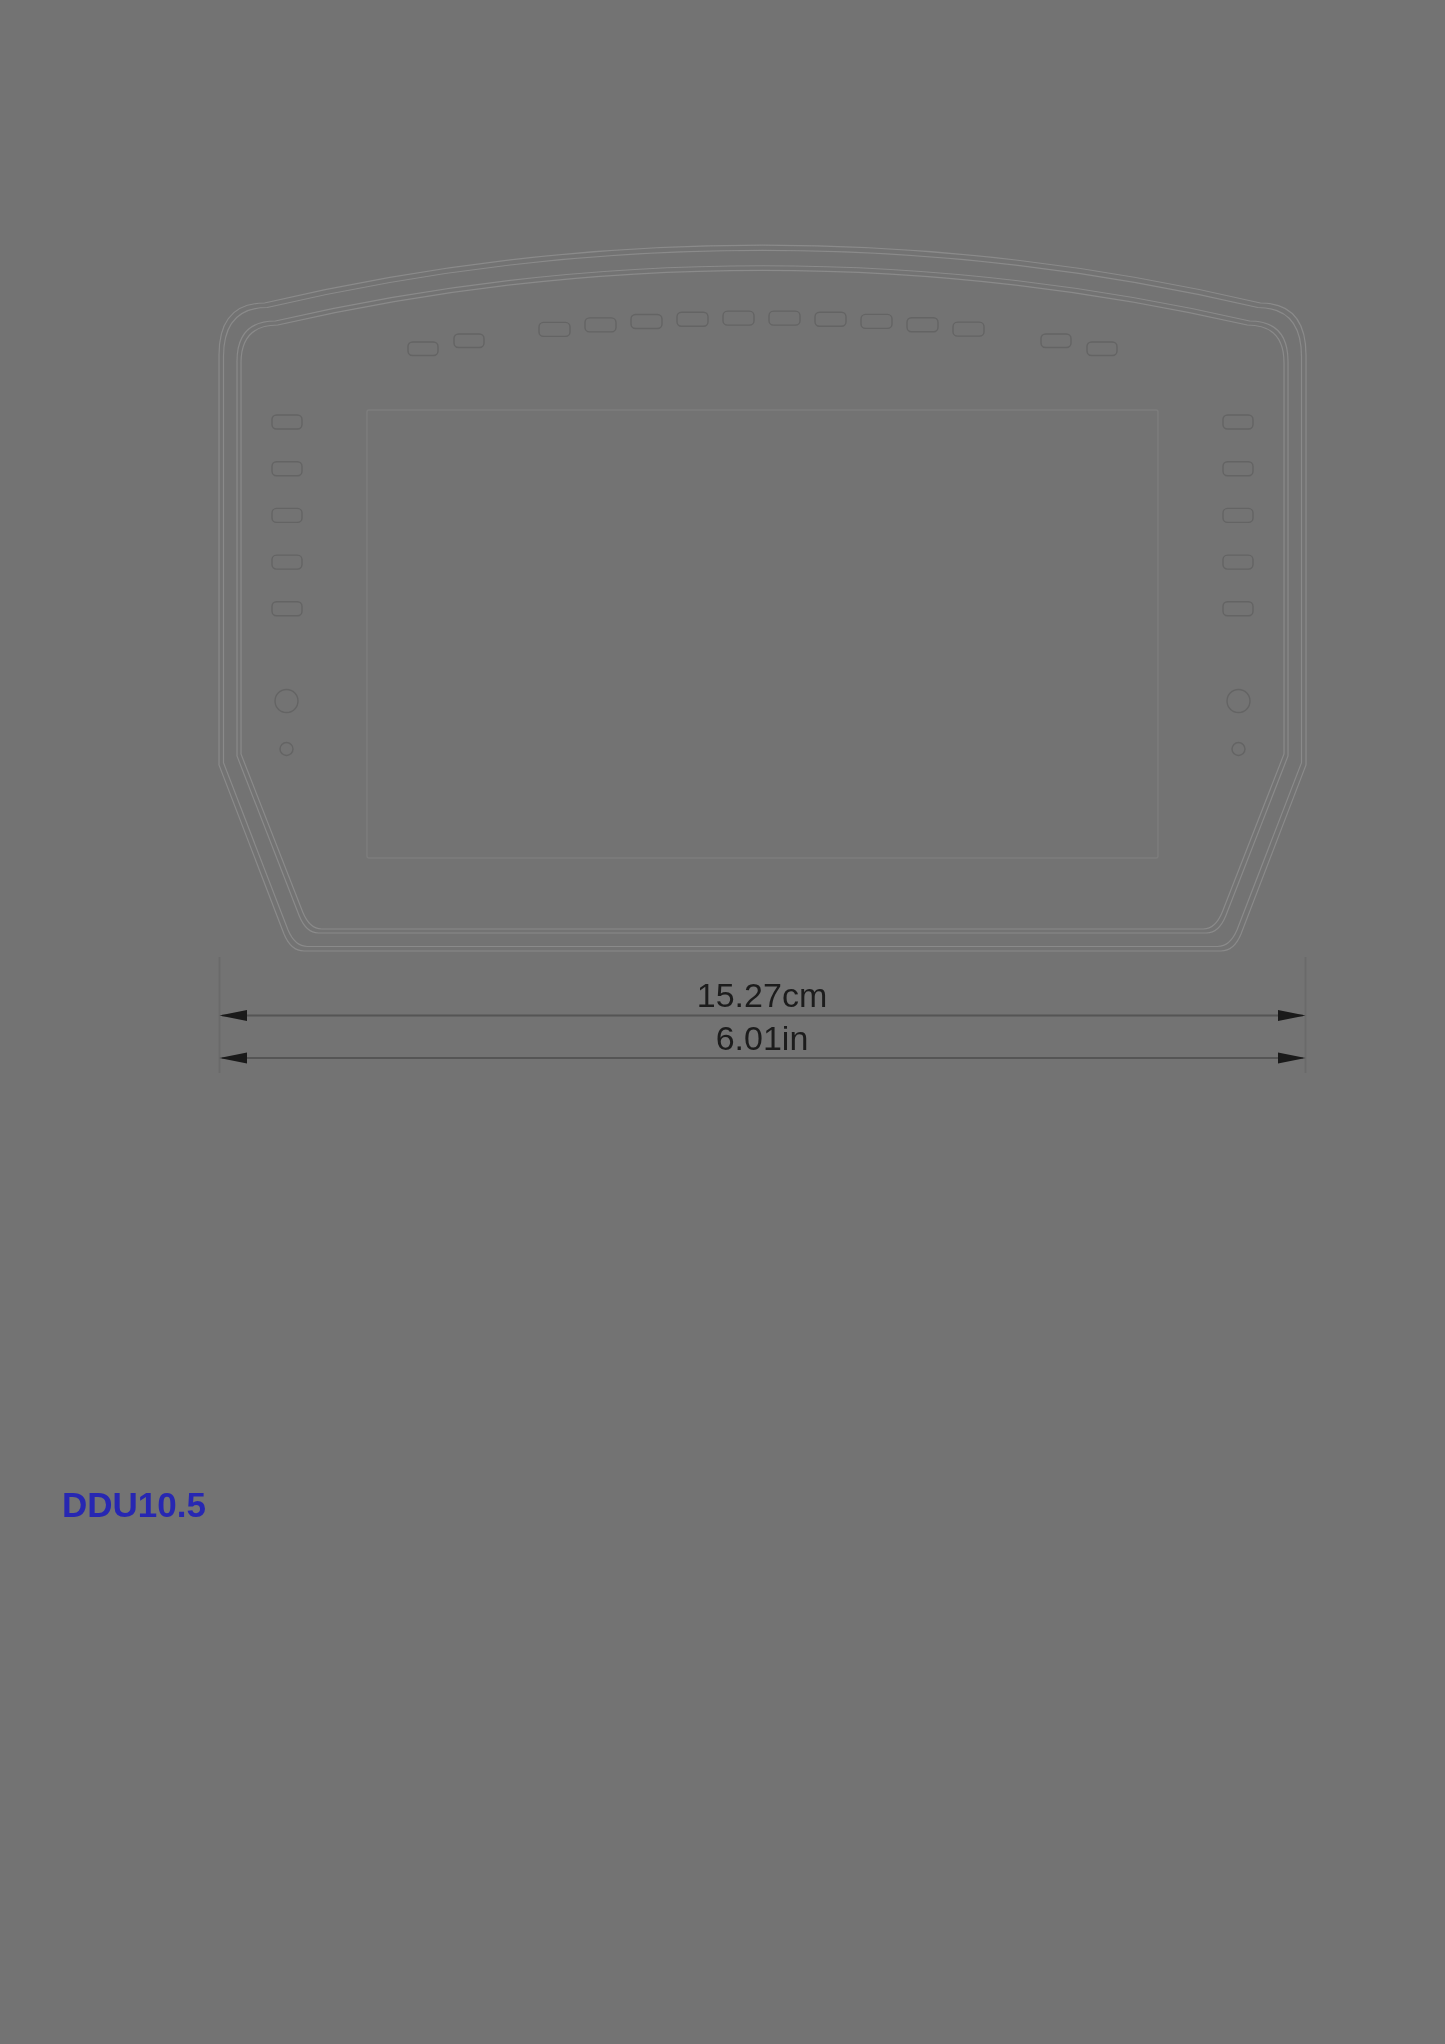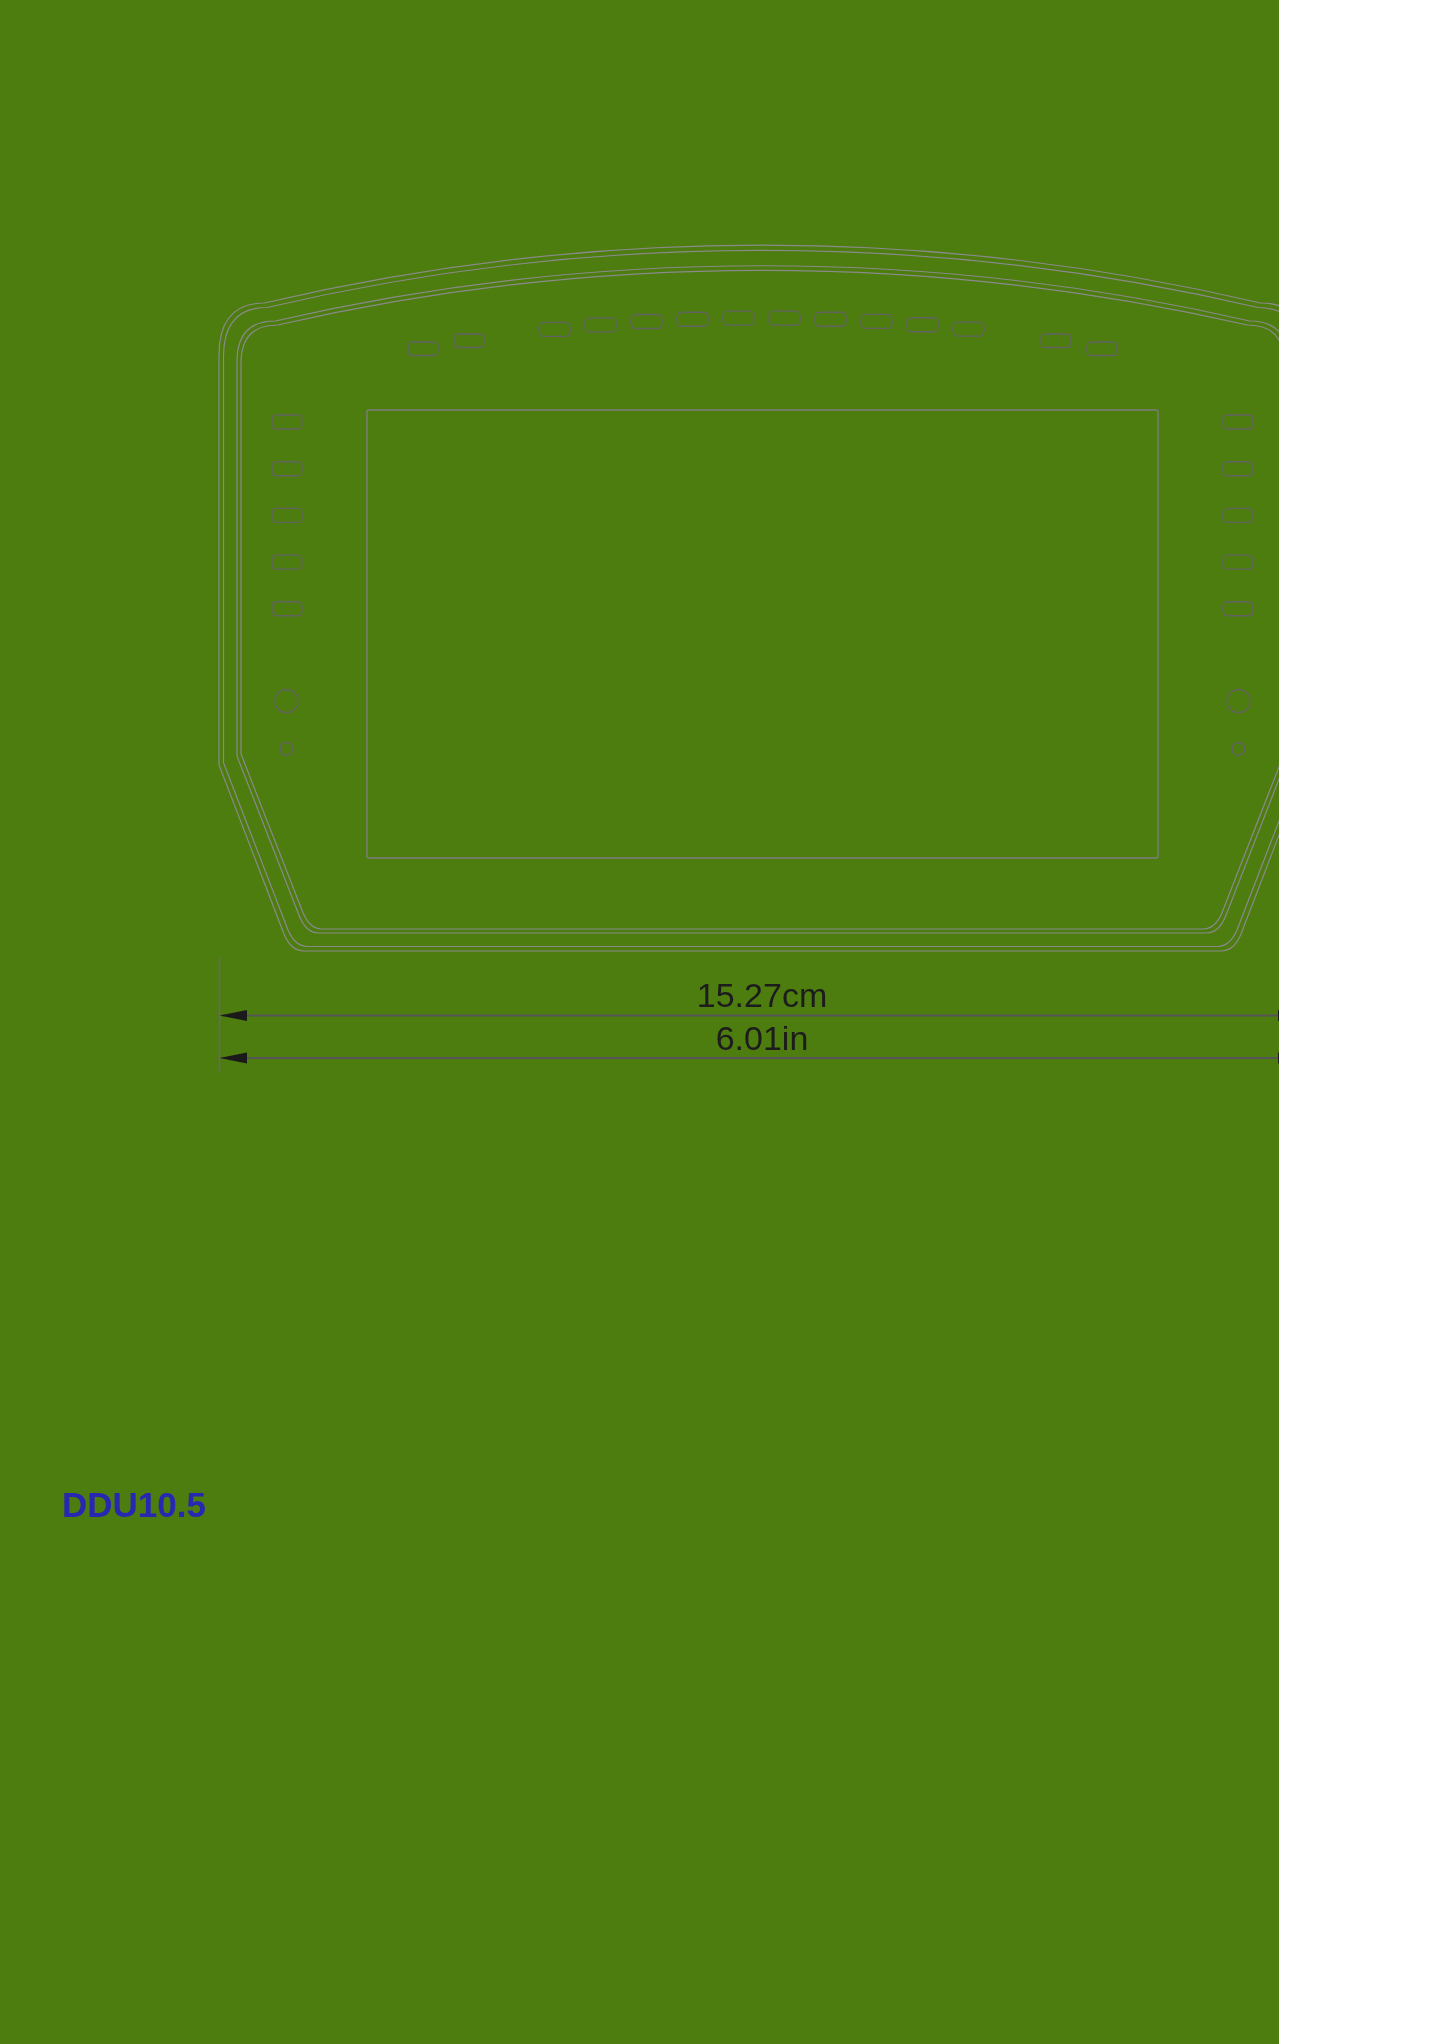--- a/index.html
+++ b/index.html
@@ -1,20 +1,20 @@
 <!DOCTYPE html>
 <html><head>
 <meta charset="utf-8">
 <style>
   html, body { margin: 0; padding: 0; background: #ffffff; }
   .canvas {
     position: relative;
-    width: 1279px;
+    width: 1445px;
     height: 2044px;
-    background: #4d7c0f;
+    background: #737373;
     font-family: "Liberation Sans", sans-serif;
     overflow: hidden;
   }
   svg text { font-family: "Liberation Sans", sans-serif; }
   .dim-text { font-size: 34px; fill: #1c1c1c; }
   .product-label { font-size: 35px; font-weight: 700; }
 </style>
 </head>
 <body>
 

